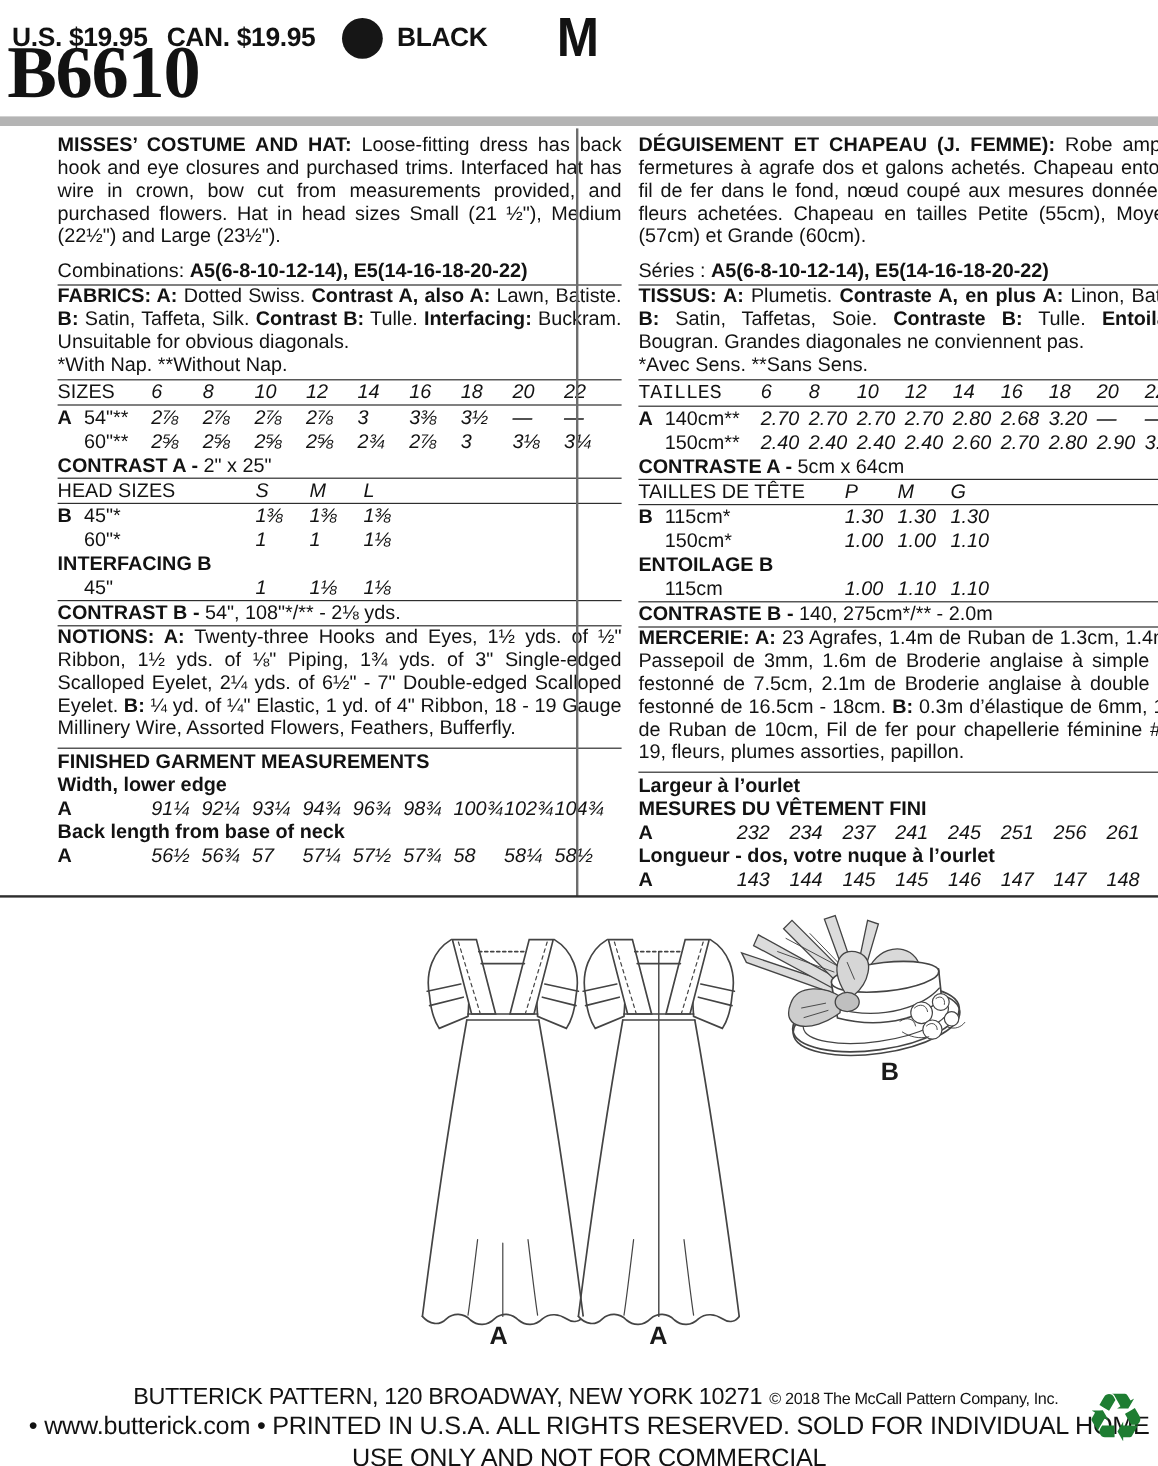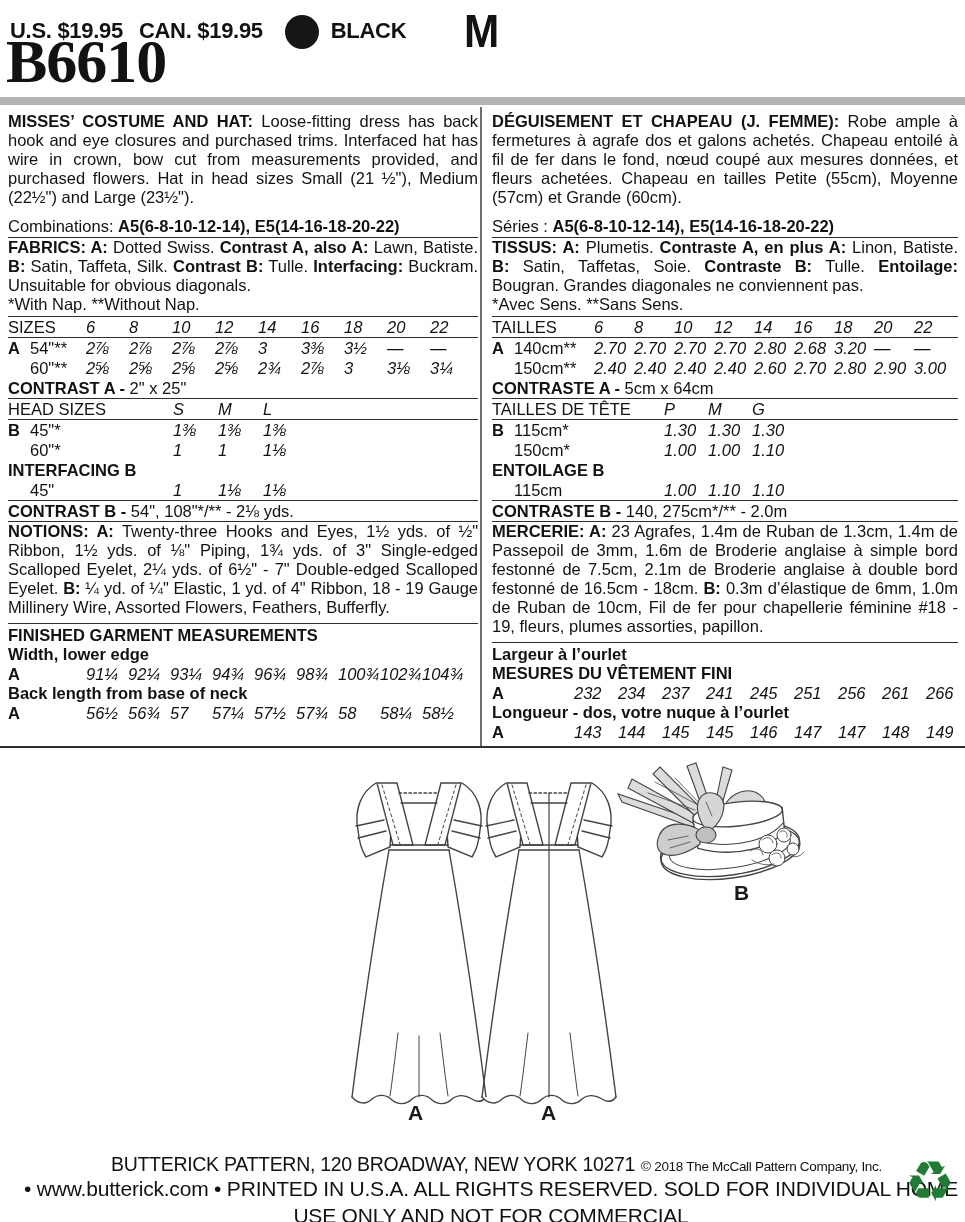--- a/index.html
+++ b/index.html
@@ -10,38 +10,38 @@
   
   .price-line{position:absolute;top:8px;left:10px;display:flex;align-items:center;font-weight:700;font-size:22px;letter-spacing:-0.3px;}
   .price-us{margin-right:16px;} .price-can{margin-right:22px;}
   .color-dot{width:34px;height:34px;border-radius:50%;background:#161616;margin-right:12px;margin-top:1px;}
   .color-name{margin-right:58px;}
   .brand-m{font-size:46px;font-weight:700;transform:scaleX(.92);transform-origin:left center;line-height:1;}
   .pattern-number{position:absolute;top:30px;left:6px;font-family:"Liberation Serif",serif;font-weight:700;font-size:62px;line-height:1;letter-spacing:-1px;}
   .gray-bar{position:absolute;top:97px;left:0;width:965px;height:8px;background:#b4b4b4;}
 
   
-  .col{position:absolute;top:109px;font-size:16.5px;line-height:19px;}
+  .col{position:absolute;top:109px;font-size:16.5px;line-height:19px;margin-left:40px;}
   .col-left{left:8px;width:470px;}
   .col-right{left:492px;width:466px;}
   .divider{position:absolute;left:480px;top:107px;width:2px;height:640px;background:#6d6d6d;}
   .full-rule{position:absolute;left:0;top:746px;width:965px;height:2px;background:#2e2e2e;}
 
   .para{text-align:justify;margin:0;}
   .desc{margin:3px 0 10px 0;}
   .combos{margin-top:8px;padding-bottom:1px;}
   .rb{border-bottom:1.5px solid #2e2e2e;}
   .nap{padding-bottom:2px;}
 
   .trow{line-height:20px;white-space:nowrap;}
   .hlab{display:inline-block;}
   .rl{display:inline-block;width:22px;font-weight:700;}
   .rlab{display:inline-block;}
   .lw56{width:56px;}.lw60{width:60px;}.lw78{width:78px;}.lw80{width:80px;}
-  .lw102{width:102px;}.lw143{width:143px;}.lw150{width:150px;}.lw165{width:165px;}.lw172{width:172px;}
+  .lw102{width:102px;font-family:Liberation Mono, monospace;}.lw143{width:143px;}.lw150{width:150px;}.lw165{width:165px;}.lw172{width:172px;}
   .cells{display:inline-block;font-style:italic;}
   .cells span{display:inline-block;}
   .c40 span{width:40px;}.c42 span{width:42px;}.c43 span{width:43px;}.c44 span{width:44px;}.c45 span{width:45px;}
   .sect{line-height:20px;}
   .finished{border-top:1.5px solid #2e2e2e;margin-top:6px;padding-top:2px;}
   .sublabel{font-weight:700;line-height:19px;}
 
   
   .illos{position:absolute;left:0;top:748px;width:965px;height:382px;}
   .illos text{font-family:"Liberation Sans",sans-serif;font-weight:700;font-size:21px;fill:#1a1a1a;}

